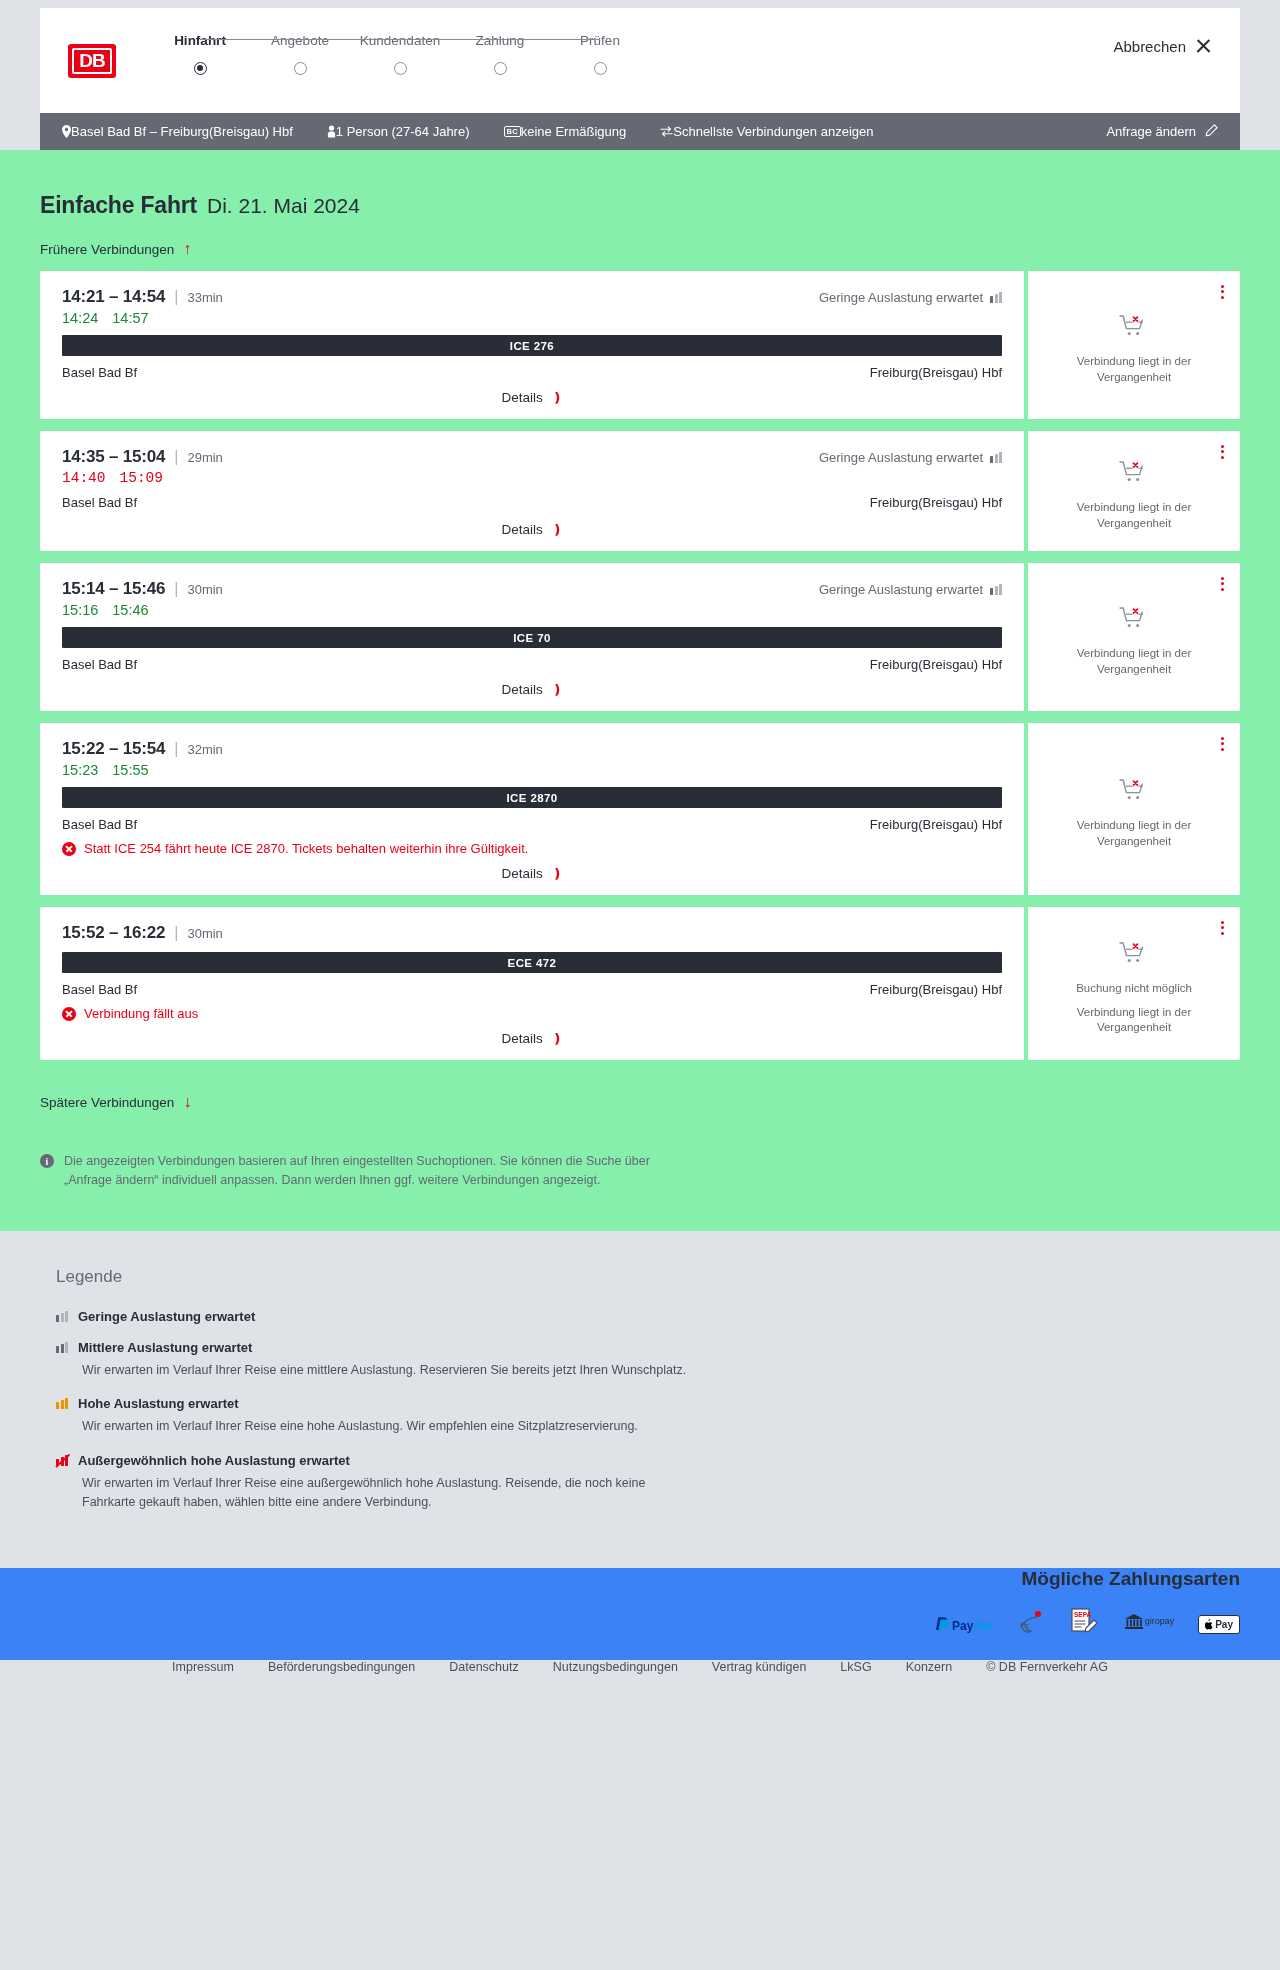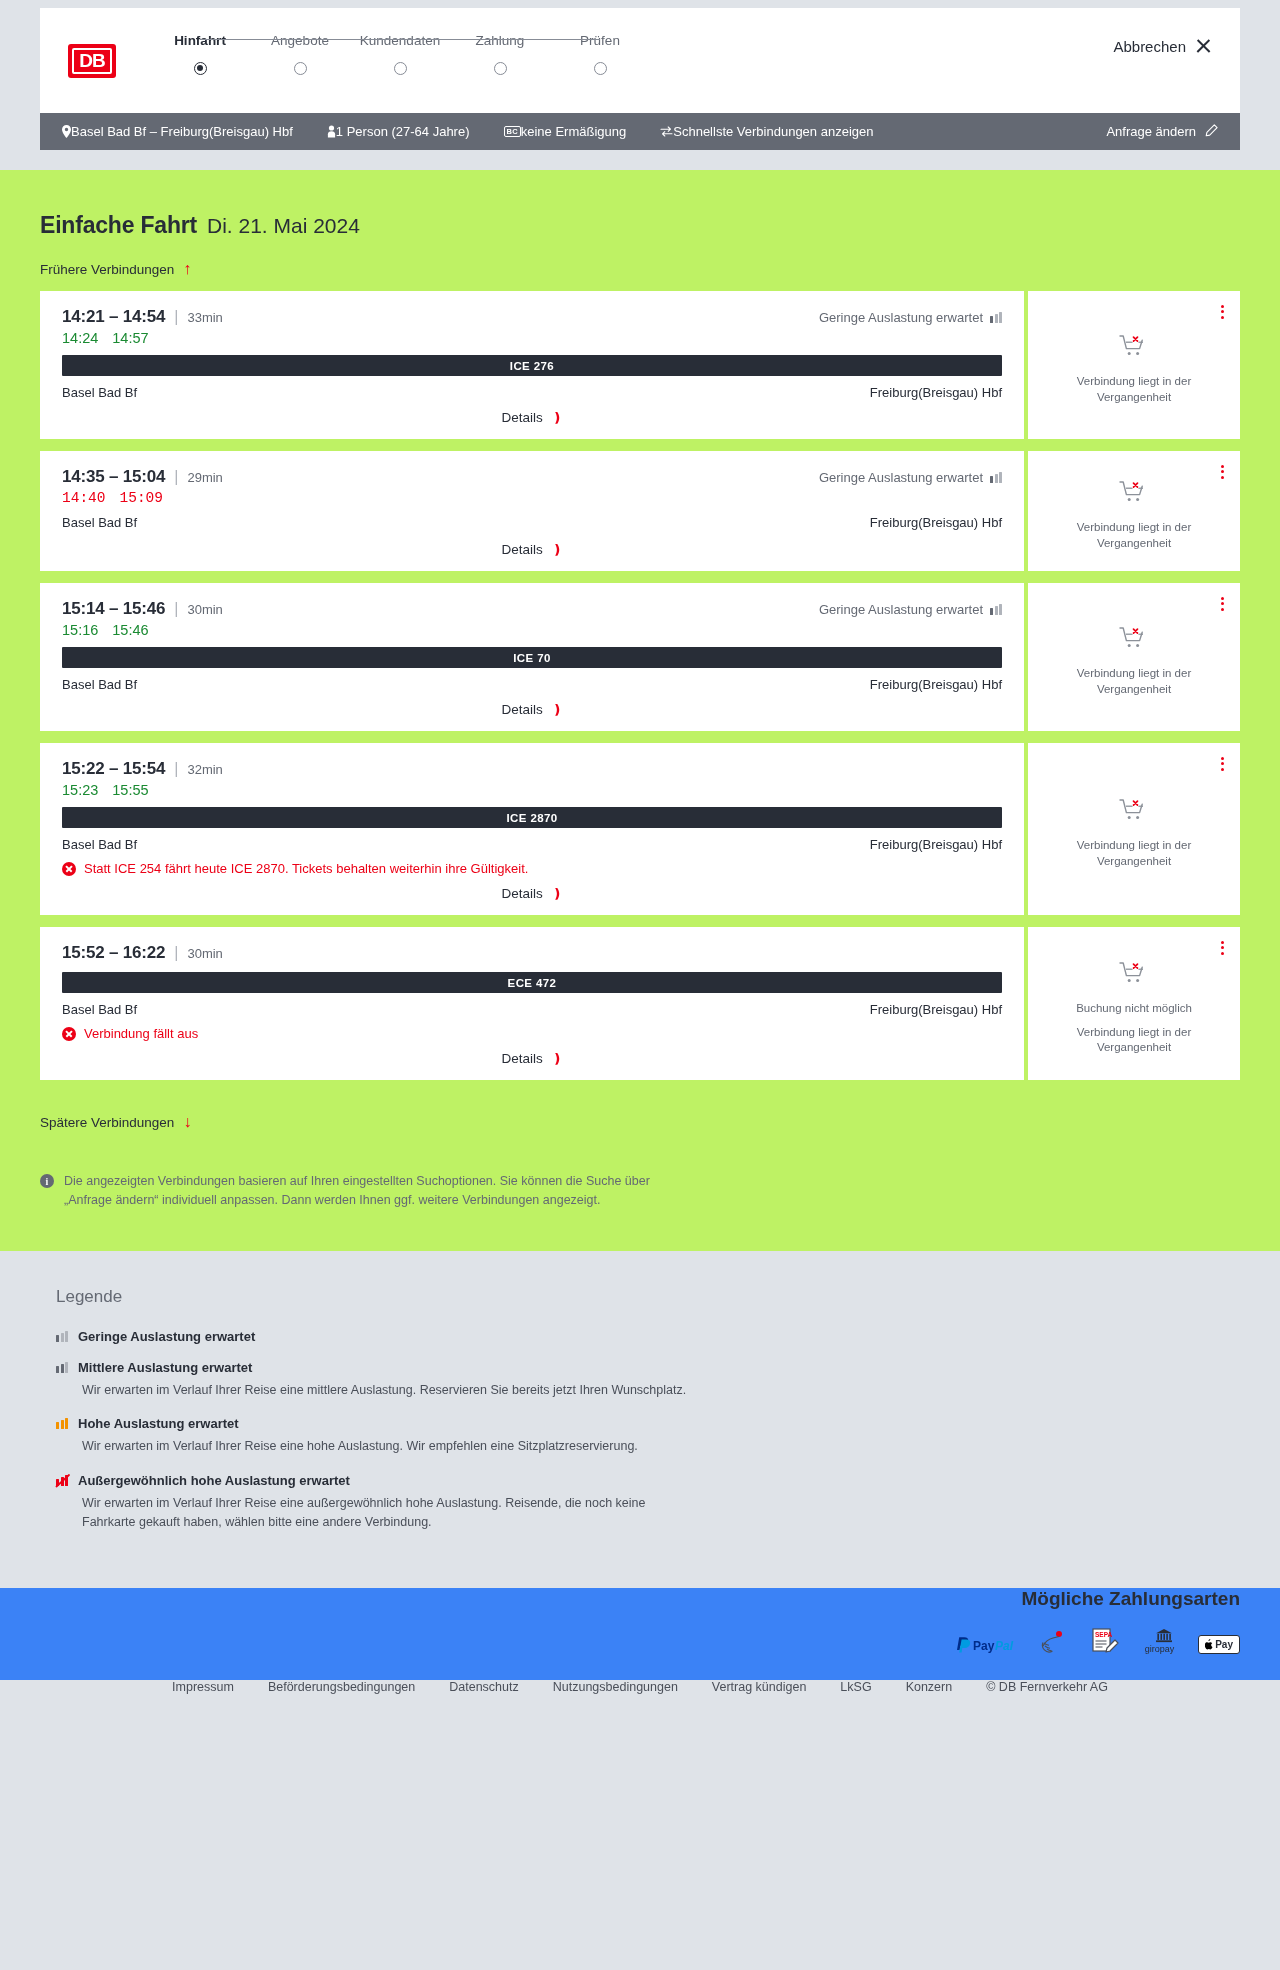--- a/index.html
+++ b/index.html
@@ -134,21 +134,21 @@
     border: 1.2px solid #ffffff;
     border-radius: 2px;
     font-size: 7.5px;
     font-weight: 700;
     padding: 1px 2px;
     line-height: 1;
     letter-spacing: 0.2px;
   }
 
   
-  .content { background:#bef264; padding: 0 40px 40px 40px; margin-top: 20px; }
+  .content { background:#86efac; padding: 0 40px 40px 40px; }
   .page-title {
     padding-top: 42px;
     font-size: 23px;
     display: flex; align-items: baseline; gap: 10px;
   }
   .page-title .strong { font-weight: 800; letter-spacing: -0.2px; }
   .page-title .date { font-weight: 400; font-size: 21px; }
 
   .nav-link {
     display: inline-flex; align-items: center; gap: 9px;
@@ -318,21 +318,21 @@
   .pay-wrap { background:#3b82f6; padding: 0 40px 26px 40px; }
   .pay-inner { text-align: right; }
   .pay-title { font-size: 19px; font-weight: 800; color:#282d37; margin-bottom: 18px; }
   .pay-icons { display:flex; justify-content:flex-end; align-items:center; gap: 24px; }
   .pay-icon { height: 26px; display:flex; align-items:flex-end; }
   .apple-pay {
     border:1px solid #282d37; border-radius:3px;
     padding: 3px 6px; font-size:10px; font-weight:700;
     display:flex; align-items:center; gap:1px; background:#fff;
   }
-  .giropay { display:flex; flex-direction:column; gap:1px; }
+  .giropay { display:flex; flex-direction:row; align-items:center; gap:1px; }
   .giropay-label { font-size:9px; color:#282d37; }
 
   
   .footer {
     background: #dfe3e8;
     padding: 0 40px 26px 40px;
     display:flex; justify-content:center; align-items:center;
     gap: 34px;
     font-size: 12.5px; color: #4a4f59;
   }

